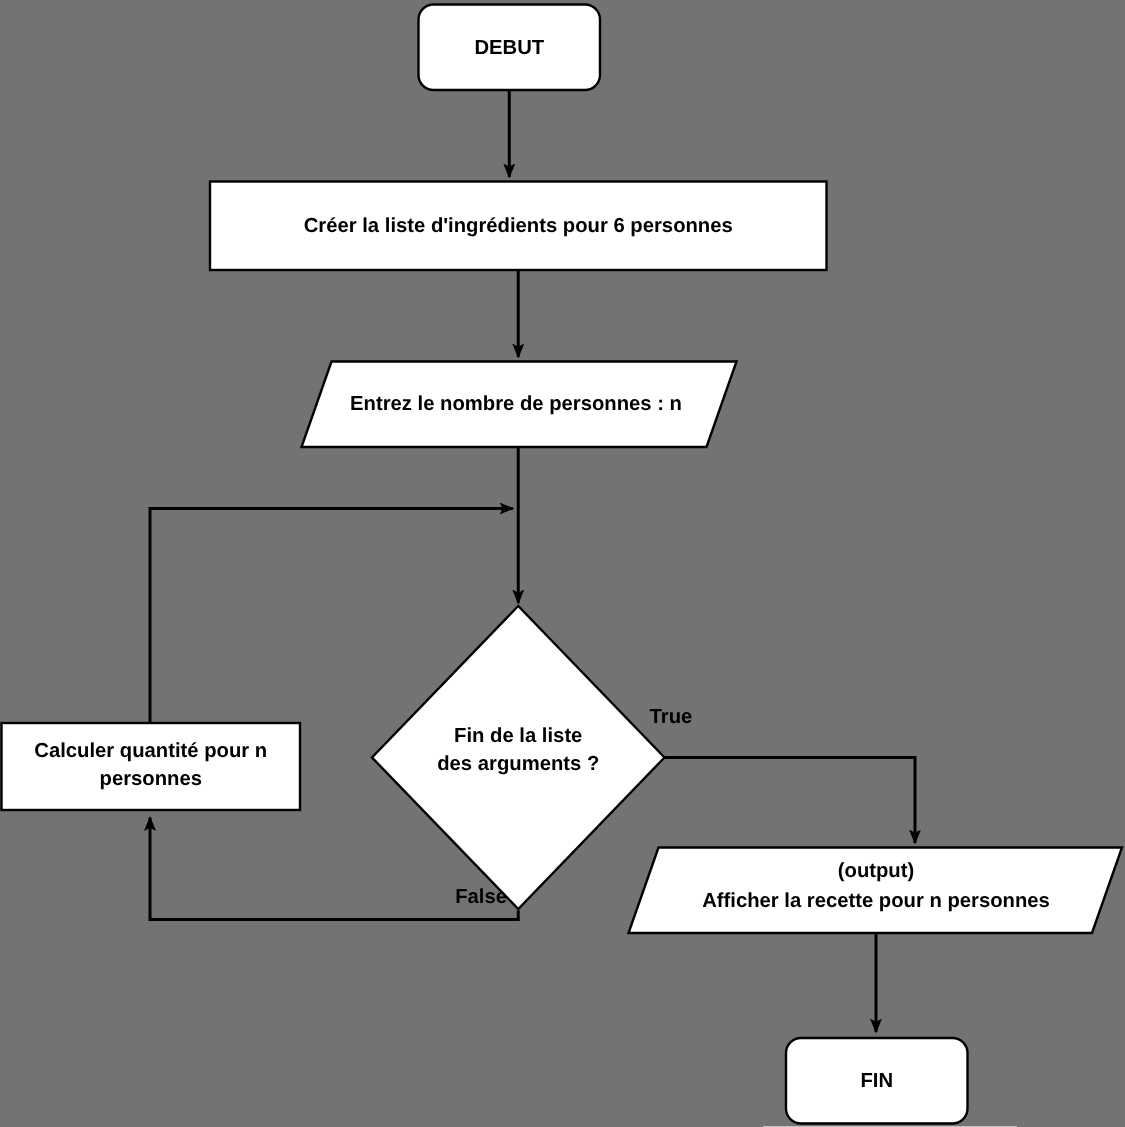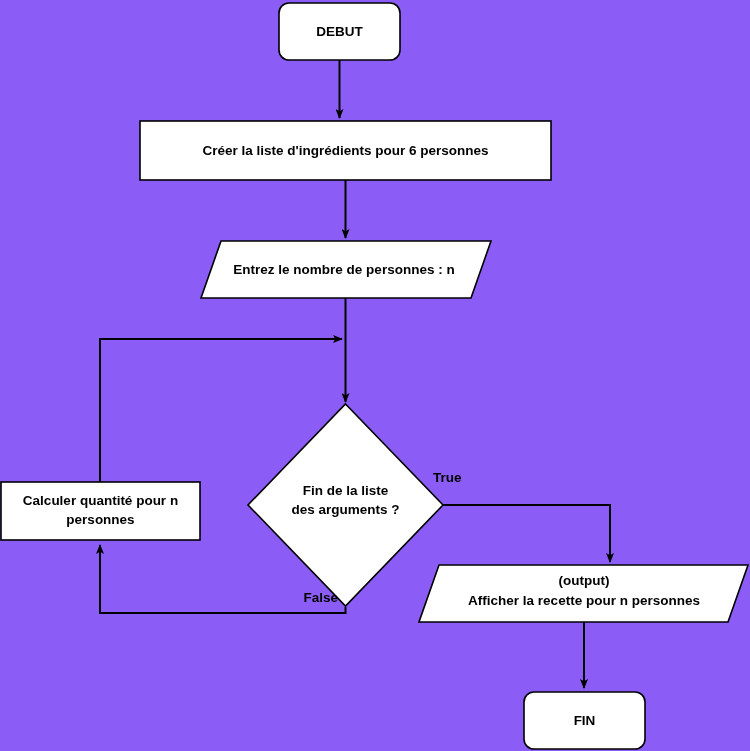--- a/index.html
+++ b/index.html
@@ -4,21 +4,21 @@
 <style>
   html, body {
     margin: 0;
     padding: 0;
     background: #ffffff;
   }
   #flowchart-root {
     position: relative;
     width: 750px;
     height: 751px;
-    background: #8b5cf6;
+    background: #737373;
     font-family: "Liberation Sans", sans-serif;
     overflow: hidden;
     text-align: right;
   }
   svg.diagram {
     display: block;
     width: 750px;
     height: 751px;
   }
   .node-shape {

